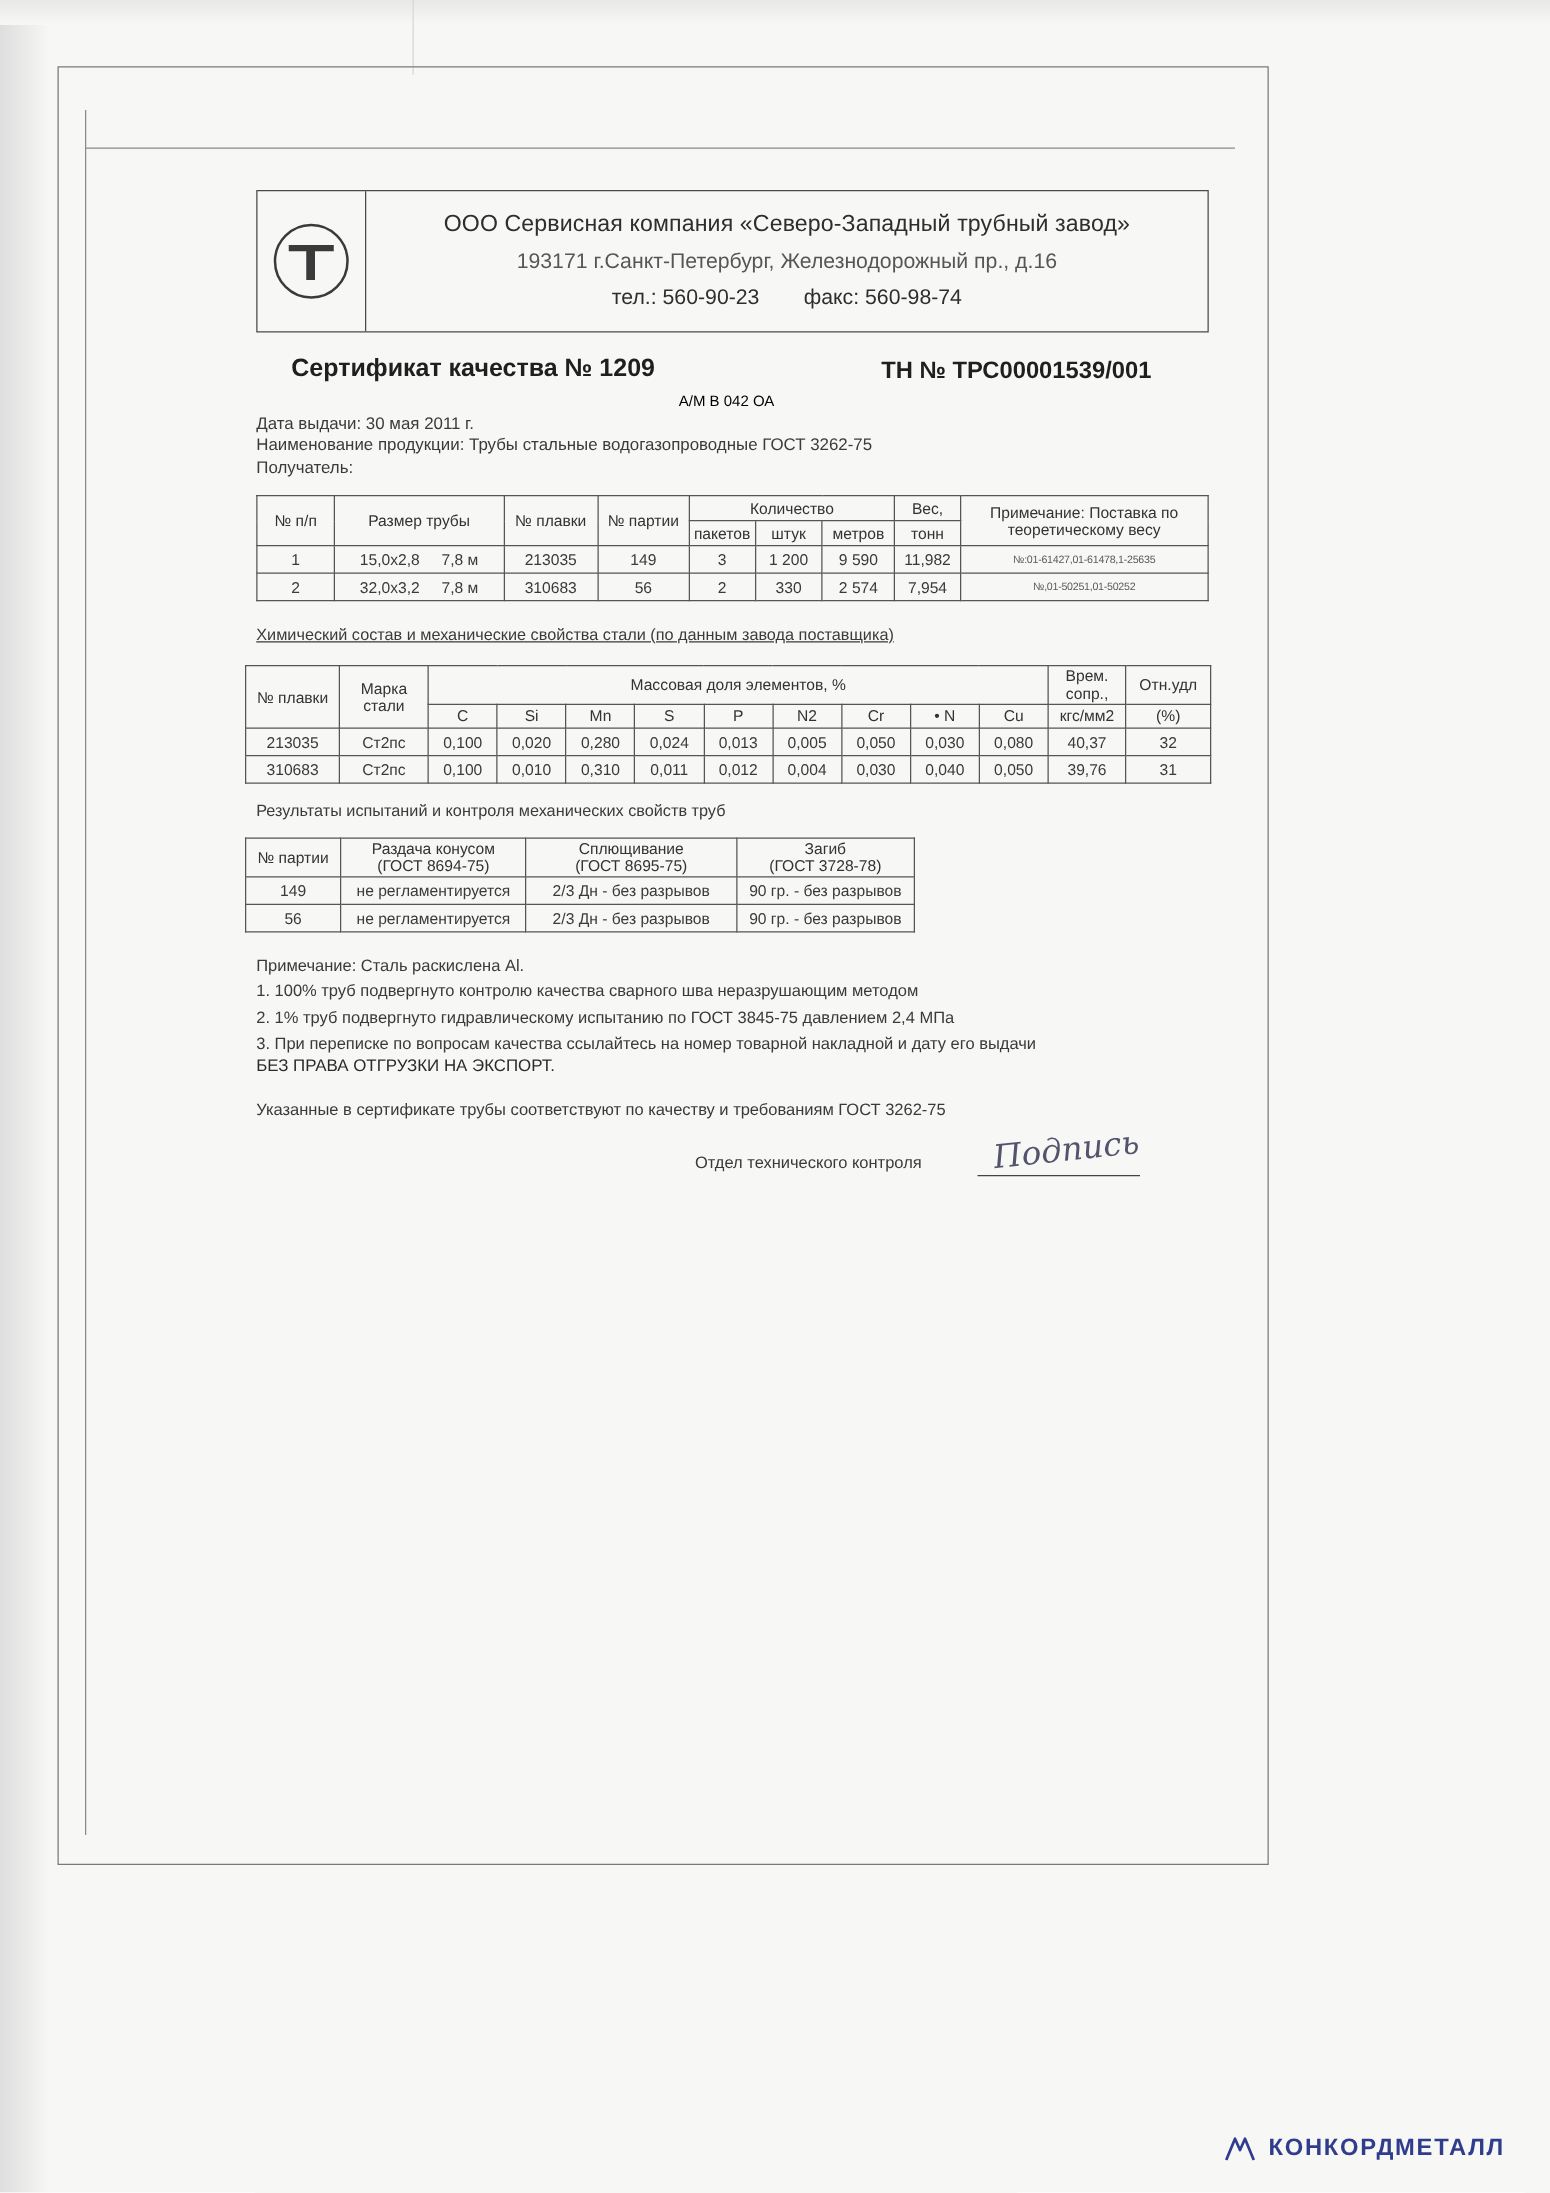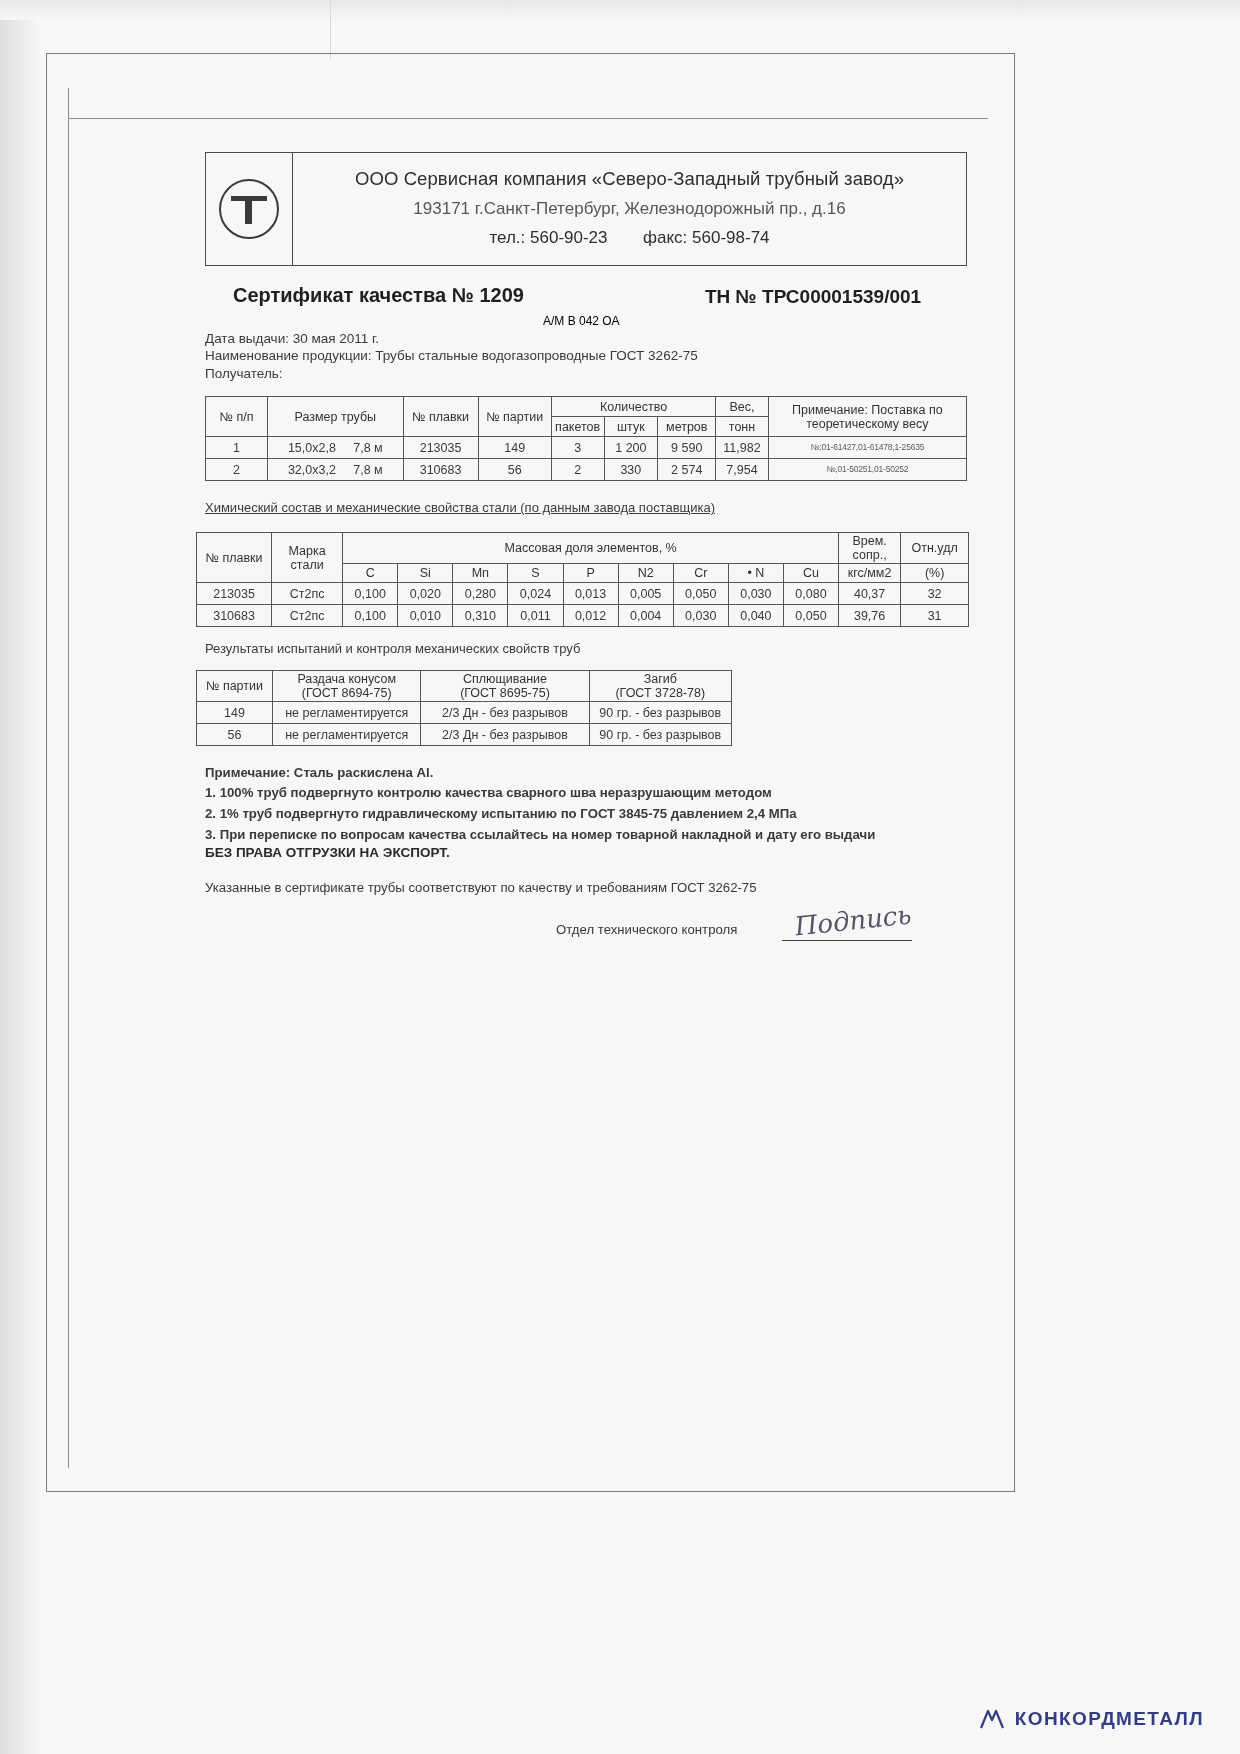--- a/index.html
+++ b/index.html
@@ -206,21 +206,20 @@
   #table-mech { left: 196px; top: 670px; width: 536px; }
   #table-mech th { height: 16px; }
   #table-mech td { height: 19px; }
 
   
   .notes {
     position: absolute;
     left: 205px;
     font-size: 13.2px;
     color: #3a3a3a;
-    font-weight: bold;
   }
   #note-head { top: 765px; }
   #note-1 { top: 785px; }
   #note-2 { top: 806px; }
   #note-3 { top: 827px; }
   #note-4 { top: 845px; font-size: 13.5px; color: #2a2a2a; }
 
   #conformity {
     position: absolute;
     left: 205px; top: 880px;

